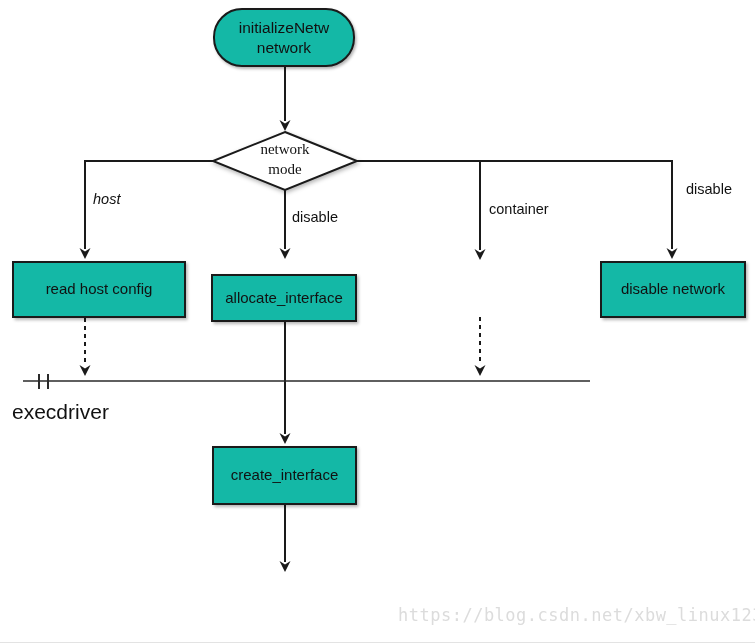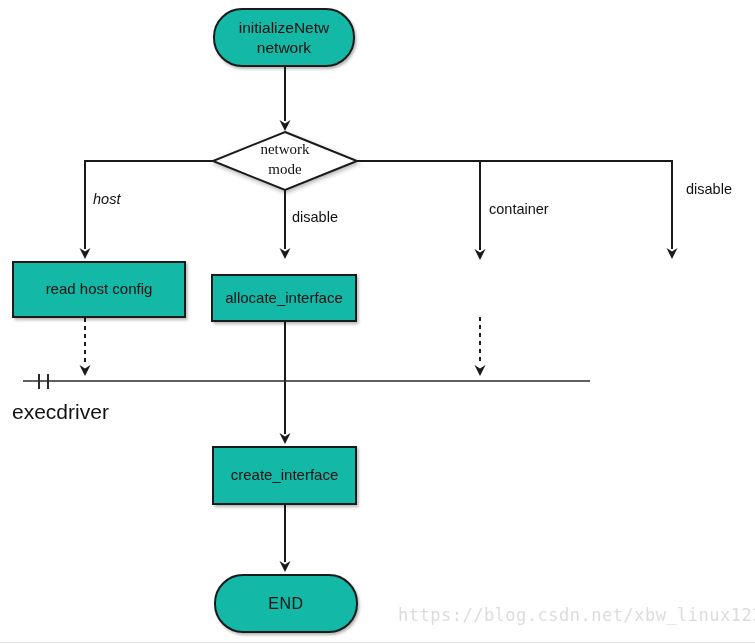--- a/index.html
+++ b/index.html
@@ -130,28 +130,28 @@
 
   <div class="node box-read-host">
     <span>read host config</span>
   </div>
 
   <div class="node box-allocate">
     <span>allocate_interface</span>
   </div>
 
 
+  <div class="node box-disable">
+    <span>disable network</span>
+  </div>
 
   <div class="node box-create">
     <span>create_interface</span>
   </div>
 
-  <div class="node stadium end-node">
-    <span>END</span>
-  </div>
 
   <div class="edge-label lbl-host">host</div>
   <div class="edge-label lbl-bridge">disable</div>
   <div class="edge-label lbl-container">container</div>
   <div class="edge-label lbl-disable">disable</div>
 
   <div class="lane-label">execdriver</div>
 
   <div class="watermark">https://blog.csdn.net/xbw_linux123</div>
 

